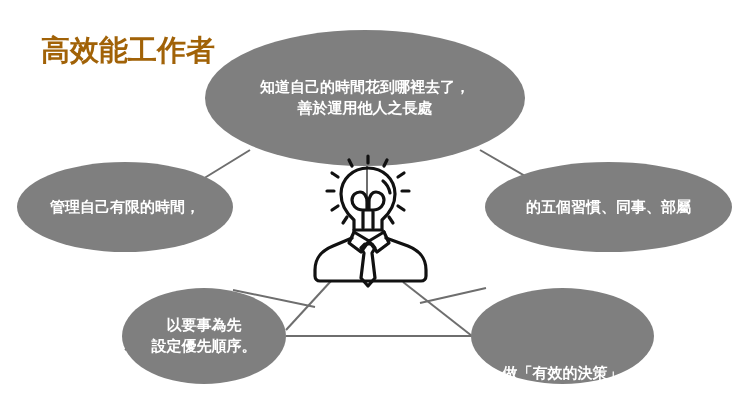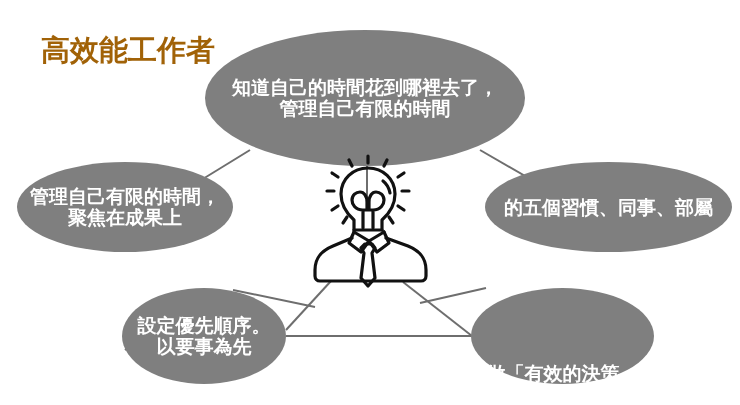--- a/index.html
+++ b/index.html
@@ -5,21 +5,21 @@
   html, body { margin: 0; padding: 0; background: #ffffff; }
   body { width: 740px; height: 405px; position: relative; overflow: hidden;
          font-family: "DejaVu Sans", "Liberation Sans", sans-serif; }
   .title { position: absolute; left: 20px; top: 34px; color: #a16207;
            font-weight: bold; font-size: 29px; line-height: 33px; letter-spacing: 0px; margin-left: 21px; }
   .title div { white-space: nowrap; }
   svg.lines { position: absolute; left: 0; top: 0; }
   .node { position: absolute; background: #7f7f7f; border-radius: 50%;
           display: flex; align-items: center; justify-content: center;
           text-align: center; color: #ffffff; font-weight: bold; }
-  .node .txt { font-size: 19px; line-height: 21px; }
+  .node .txt { font-size: 15px; line-height: 21px; }
   .node .txt div { white-space: nowrap; }
   .figure { position: absolute; left: 305px; top: 148px; }
 </style>
 </head>
 <body>
 
 <div class="title">
   <div>高效能工作者</div>
 </div>
 
@@ -36,41 +36,40 @@
     <line x1="233" y1="290" x2="315" y2="307"></line>
     <line x1="486" y1="288" x2="420" y2="303"></line>
     <line x1="286" y1="330" x2="331" y2="281"></line>
     <line x1="472" y1="336" x2="403" y2="282"></line>
   </g>
 </svg>
 
 <div class="node" style="left:205px; top:30px; width:320px; height:136px;">
   <div class="txt">
     <div>知道自己的時間花到哪裡去了，</div>
-    <div>管理自己有限的時間</div>
+    <div>善於運用他人之長處</div>
   </div>
 </div>
 
 <div class="node" style="left:17px; top:162px; width:216px; height:90px;">
   <div class="txt">
     <div>管理自己有限的時間，</div>
-    <div>聚焦在成果上</div>
   </div>
 </div>
 
 <div class="node" style="left:485px; top:162px; width:247px; height:90px;">
   <div class="txt">
     <div>的五個習慣、同事、部屬</div>
   </div>
 </div>
 
 <div class="node" style="left:122px; top:288px; width:164px; height:96px;">
   <div class="txt">
+    <div>以要事為先</div>
     <div>設定優先順序。</div>
-    <div>以要事為先</div>
   </div>
 </div>
 
 <div class="node" style="left:471px; top:288px; width:183px; height:96px;align-items:flex-end;">
   <div class="txt">
     <div>做「有效的決策」</div>
   </div>
 </div>
 
 <svg class="figure" width="130" height="142" viewBox="0 0 130 142">

